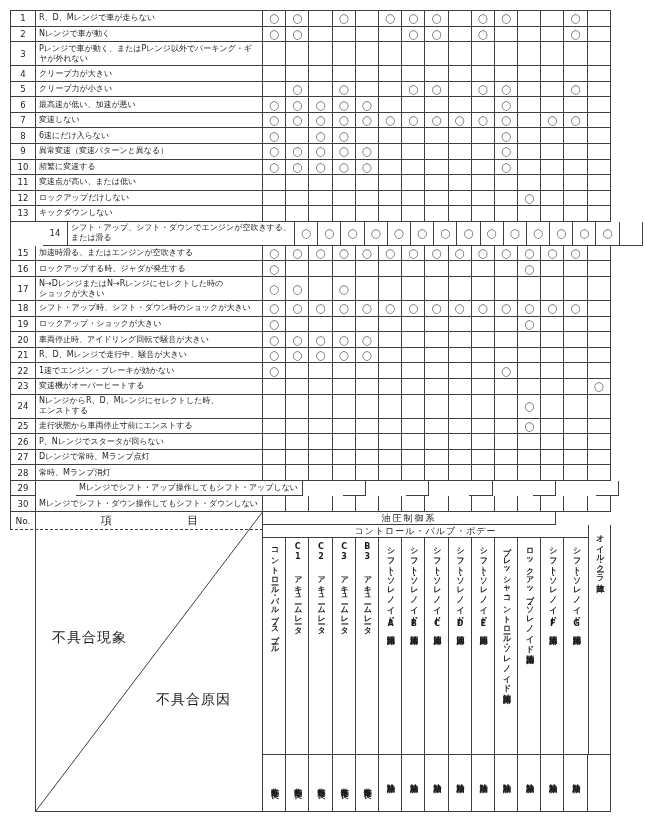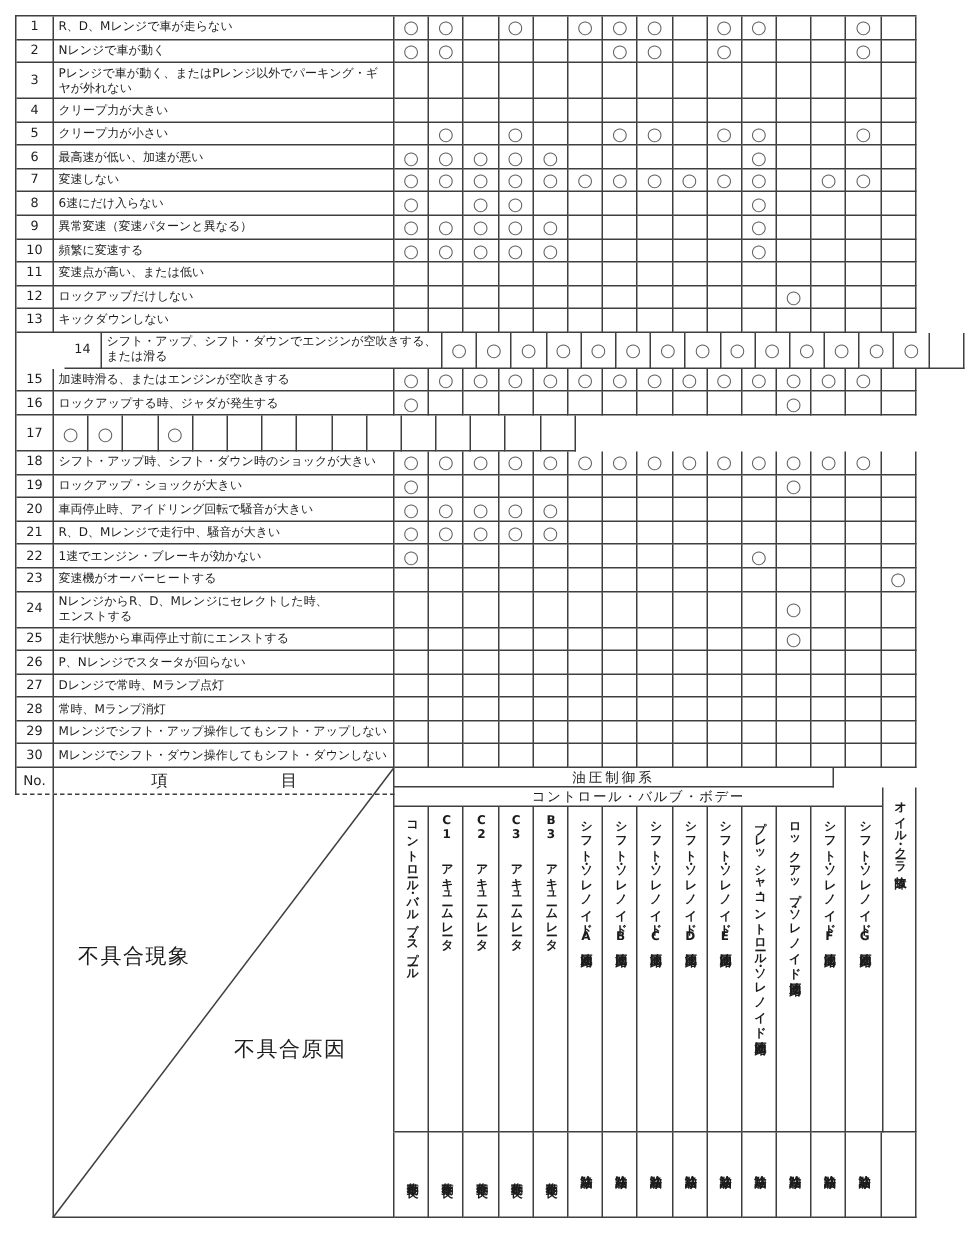--- a/index.html
+++ b/index.html
@@ -528,20 +528,22 @@
         <div class="cell mark-cell"></div>
         <div class="cell mark-cell">
           <span class="mark">○</span>
         </div>
         <div class="cell mark-cell"></div>
         <div class="cell mark-cell"></div>
         <div class="cell mark-cell"></div>
       </div>
       <div class="mrow" style="height: 24.2px;">
         <div class="cell no-cell">17</div>
+        <div class="cell item-cell">N→DレンジまたはN→Rレンジにセレクトした時の
+ショックが大きい</div>
         <div class="cell mark-cell">
           <span class="mark">○</span>
         </div>
         <div class="cell mark-cell">
           <span class="mark">○</span>
         </div>
         <div class="cell mark-cell"></div>
         <div class="cell mark-cell">
           <span class="mark">○</span>
         </div>
@@ -822,21 +824,21 @@
         <div class="cell mark-cell"></div>
         <div class="cell mark-cell"></div>
         <div class="cell mark-cell"></div>
         <div class="cell mark-cell"></div>
         <div class="cell mark-cell"></div>
         <div class="cell mark-cell"></div>
         <div class="cell mark-cell"></div>
         <div class="cell mark-cell"></div>
         <div class="cell mark-cell"></div>
       </div>
-      <div class="mrow" style="height: 15.55px;">
+      <div class="mrow" style="height: 15.55px; gap: 40px;">
         <div class="cell no-cell">29</div>
         <div class="cell item-cell">Mレンジでシフト・アップ操作してもシフト・アップしない</div>
         <div class="cell mark-cell"></div>
         <div class="cell mark-cell"></div>
         <div class="cell mark-cell"></div>
         <div class="cell mark-cell"></div>
         <div class="cell mark-cell"></div>
         <div class="cell mark-cell"></div>
         <div class="cell mark-cell"></div>
         <div class="cell mark-cell"></div>

